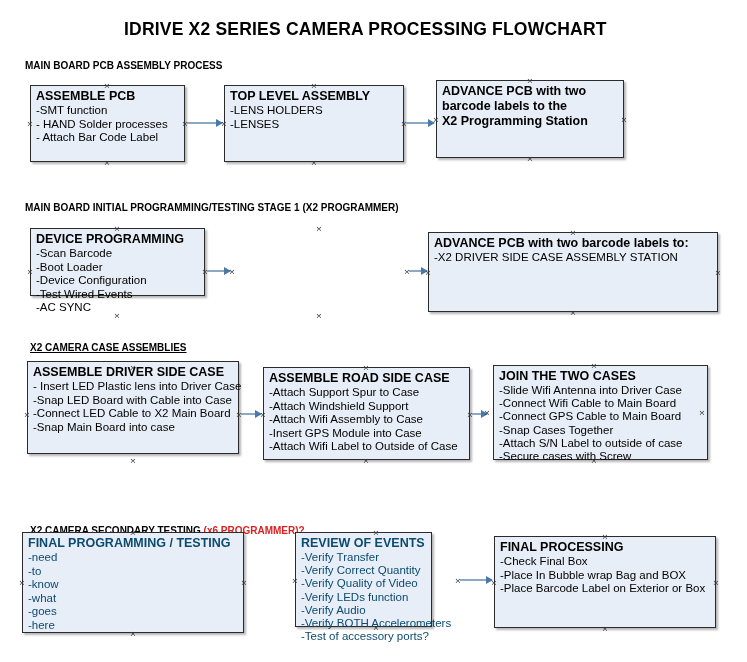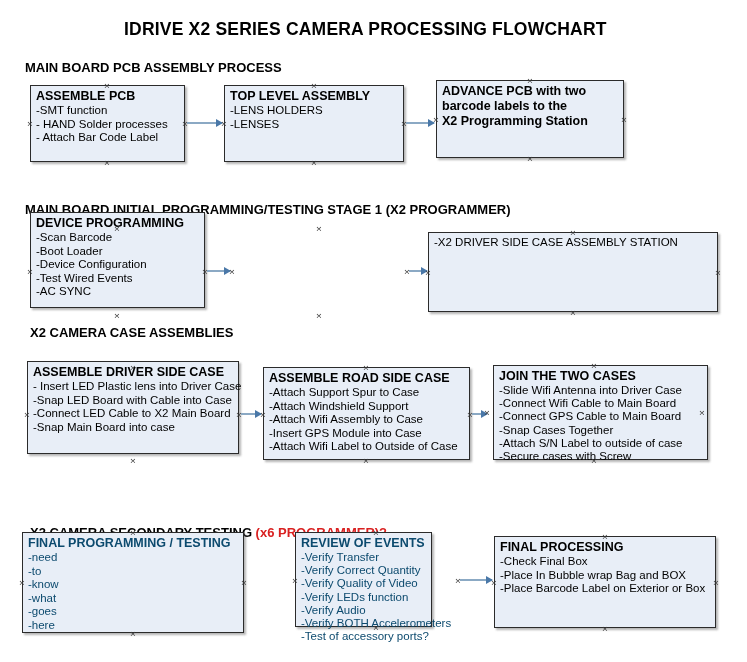--- a/index.html
+++ b/index.html
@@ -24,21 +24,21 @@
   
   .doc-title {
     position: absolute;
     font-size: 17.5px;
     font-weight: bold;
     letter-spacing: 0.2px;
     white-space: nowrap;
   }
   .section-title {
     position: absolute;
-    font-size: 13px;
+    font-size: 10px;
     font-weight: bold;
     white-space: nowrap;
   }
   .section-title .accent {
     color: #d92121;
   }
 
   
   .node {
     position: absolute;
@@ -151,21 +151,21 @@
   </div>
   <div class="handle" style="left:530px; top:80px;"></div>
   <div class="handle" style="left:530px; top:158px;"></div>
   <div class="handle" style="left:436px; top:119px;"></div>
   <div class="handle" style="left:624px; top:119px;"></div>
 
   <div class="section-title" style="left:25px; top:202px;">
     <span>MAIN BOARD INITIAL PROGRAMMING/TESTING STAGE 1 (X2 PROGRAMMER)</span>
   </div>
 
-  <div class="node" style="left:30px; top:212px; width:175px; height:96px;">
+  <div class="node" style="left:30px; top:228px; width:175px; height:68px;">
     <div class="node-title">DEVICE PROGRAMMING</div>
     <div class="node-line">-Scan Barcode</div>
     <div class="node-line">-Boot Loader</div>
     <div class="node-line">-Device Configuration</div>
     <div class="node-line">-Test Wired Events</div>
     <div class="node-line">-AC SYNC</div>
   </div>
   <div class="handle" style="left:117px; top:228px;"></div>
   <div class="handle" style="left:117px; top:315px;"></div>
   <div class="handle" style="left:30px; top:271px;"></div>
@@ -174,28 +174,29 @@
   <div class="conn" style="left:207px; top:270px; width:23px;"></div>
 
   <div class="handle" style="left:319px; top:228px;"></div>
   <div class="handle" style="left:319px; top:315px;"></div>
   <div class="handle" style="left:232px; top:271px;"></div>
   <div class="handle" style="left:407px; top:271px;"></div>
 
   <div class="conn" style="left:409px; top:270px; width:18px;"></div>
 
   <div class="node" style="left:428px; top:232px; width:290px; height:80px;">
+    <div class="node-title">ADVANCE PCB with two barcode labels to:</div>
     <div class="node-line">-X2 DRIVER  SIDE  CASE  ASSEMBLY STATION</div>
   </div>
   <div class="handle" style="left:573px; top:232px;"></div>
   <div class="handle" style="left:573px; top:312px;"></div>
   <div class="handle" style="left:428px; top:272px;"></div>
   <div class="handle" style="left:718px; top:272px;"></div>
 
-  <div class="section-title" style="left:30px; top:325px;">
+  <div class="section-title" style="left:30px; top:342px;text-decoration:underline;">
     <span>X2 CAMERA CASE ASSEMBLIES</span>
   </div>
 
   <div class="node" style="left:27px; top:361px; width:212px; height:93px;">
     <div class="node-title">ASSEMBLE DRIVER SIDE CASE</div>
     <div class="node-line">- Insert LED Plastic lens into Driver Case</div>
     <div class="node-line">-Snap LED Board with Cable into Case</div>
     <div class="node-line">-Connect LED Cable to X2 Main Board</div>
     <div class="node-line">-Snap Main Board into case</div>
   </div>

